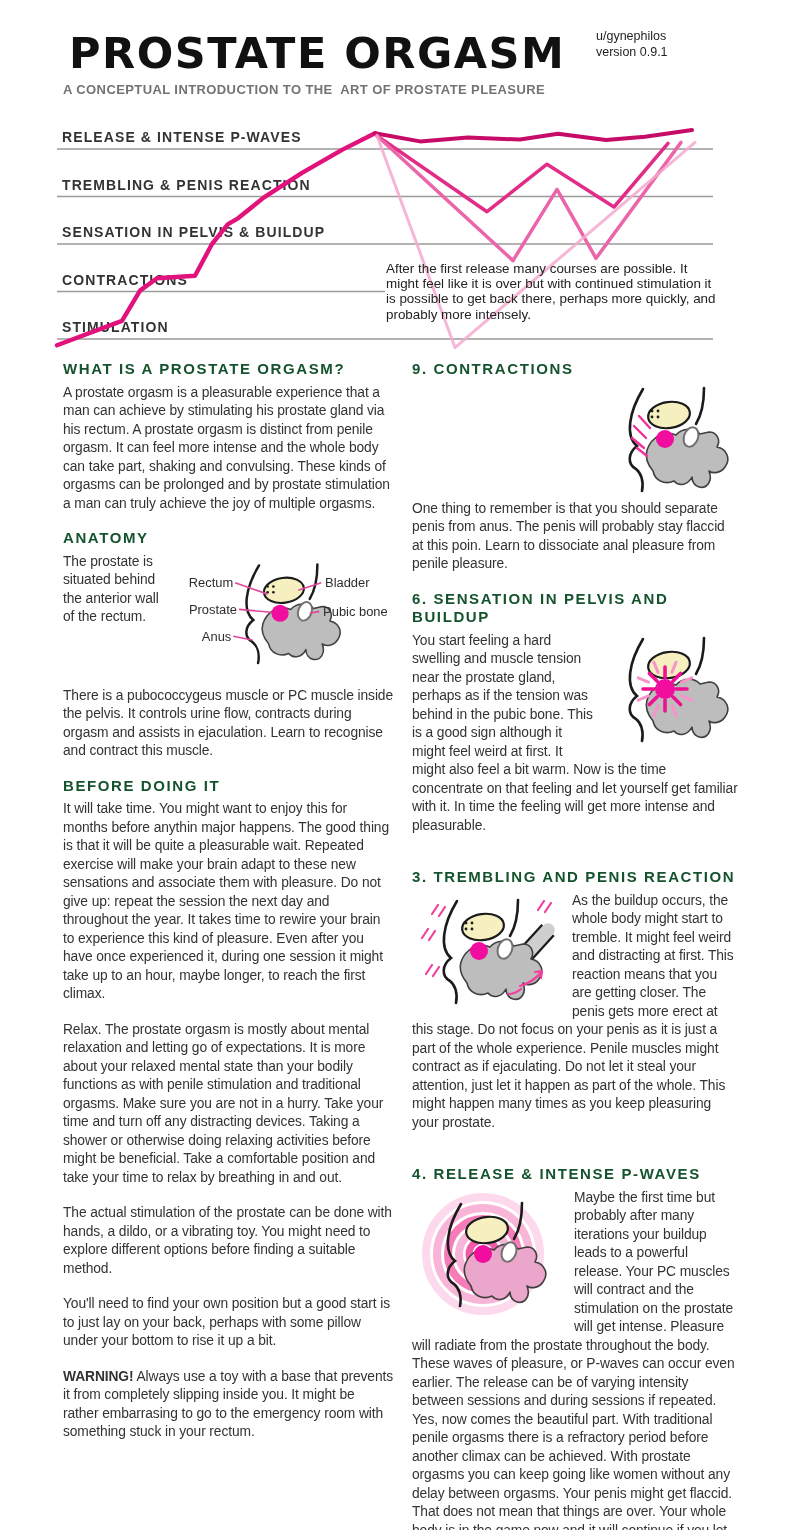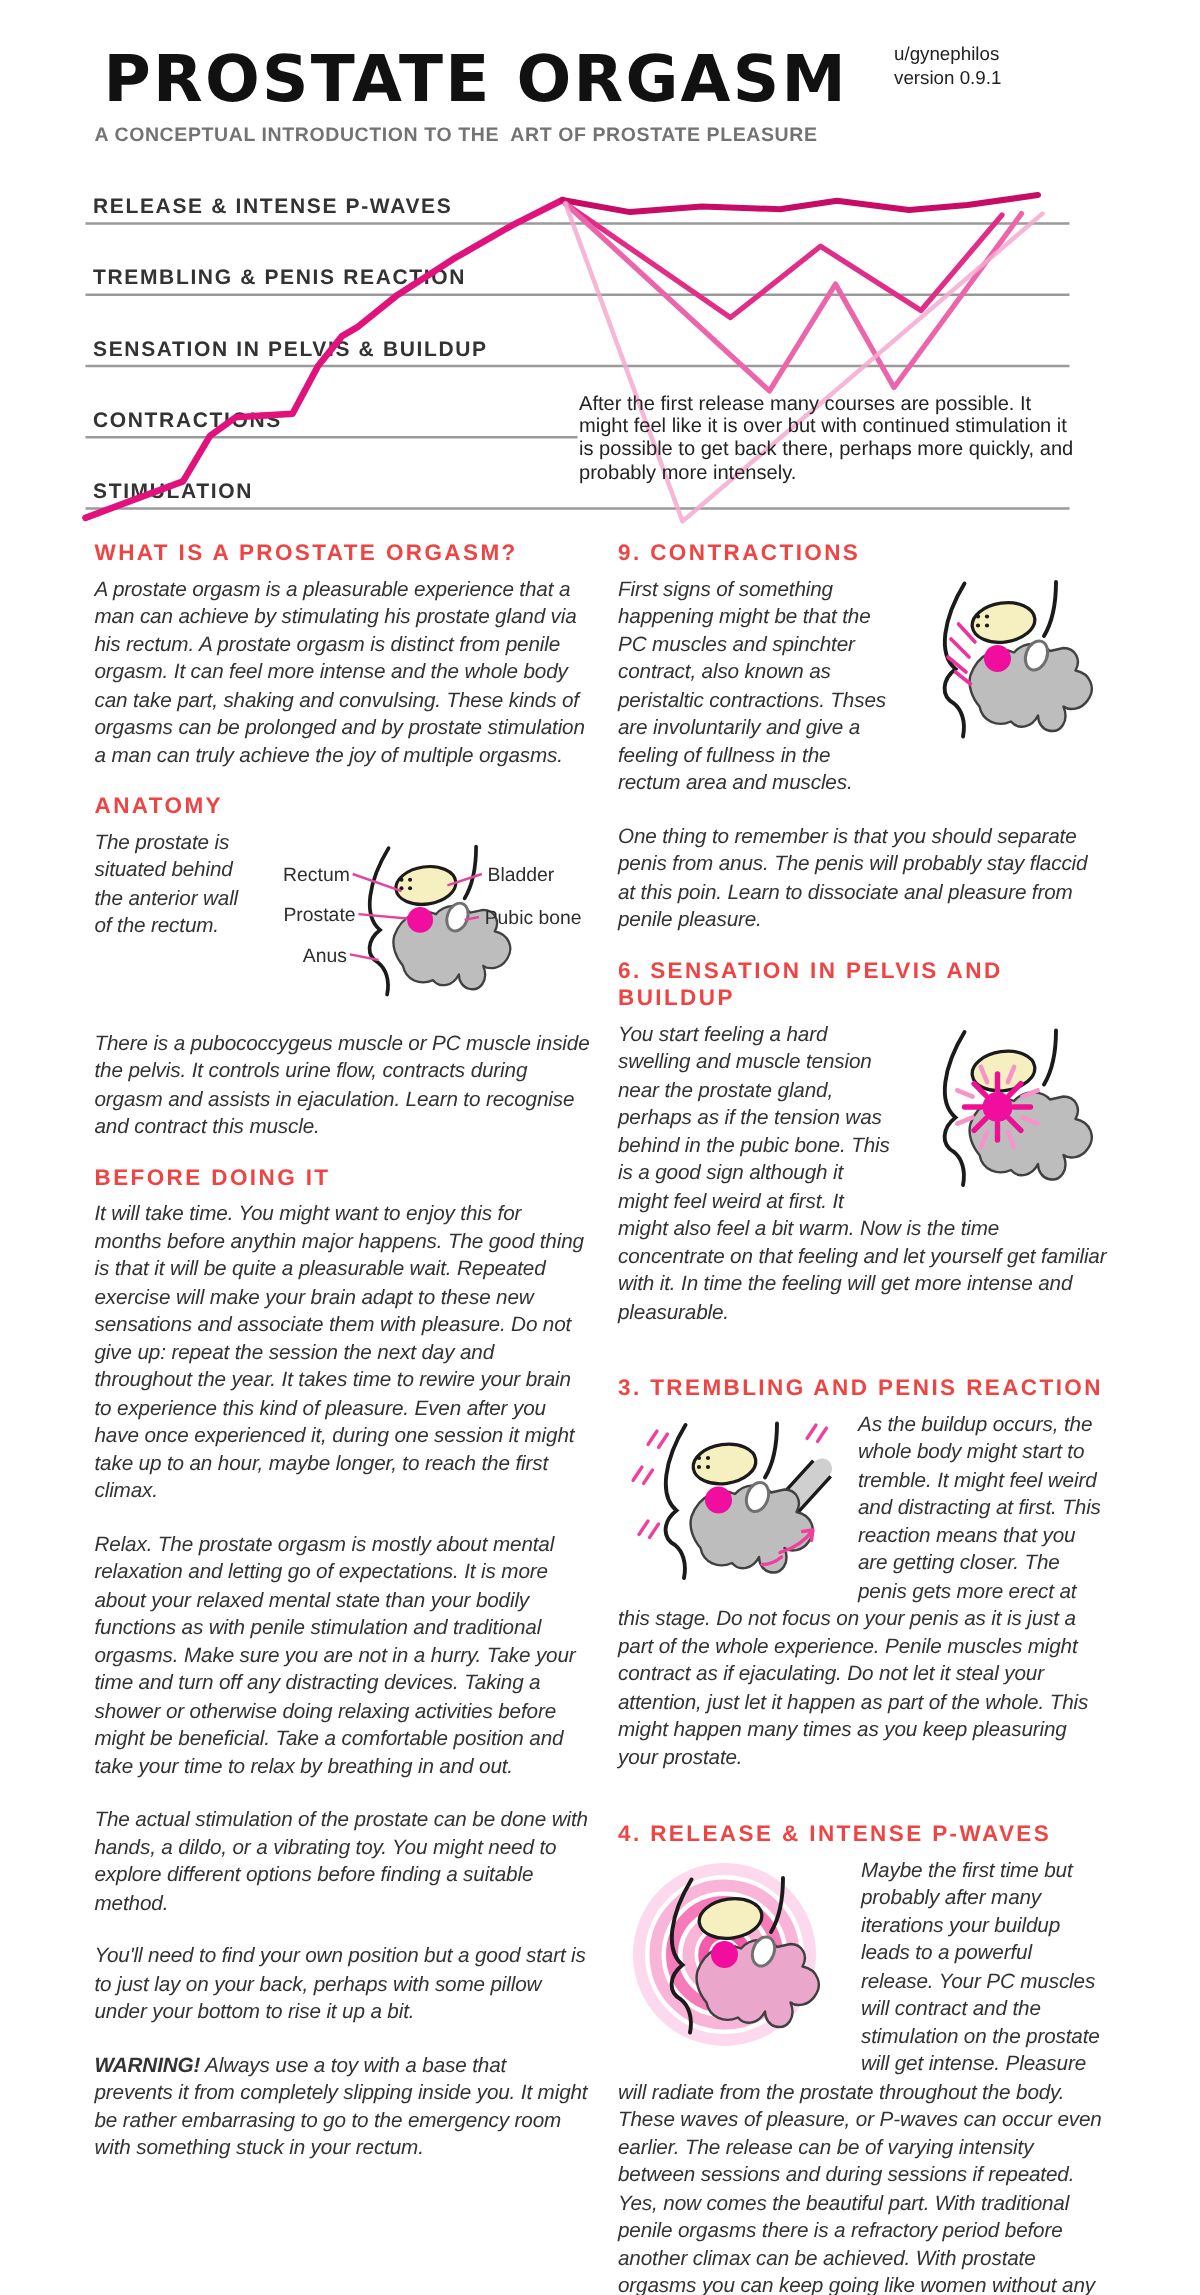--- a/index.html
+++ b/index.html
@@ -17,23 +17,23 @@
   
   #chart-svg{position:absolute;left:0;top:0;width:800px;height:360px;z-index:1;}
   .chart-note{position:absolute;left:386px;top:261px;width:330px;z-index:3;
               font-size:13.4px;line-height:15.2px;color:#232323;}
 
   
   .col{position:absolute;top:360px;font-size:13.8px;line-height:18.5px;color:#333;
        letter-spacing:-0.1px;}
   .col-left{left:63px;width:330px;}
   .col-right{left:412px;width:326px;}
-  h3{font-size:15px;letter-spacing:1.6px;color:#ef4444;margin:0 0 5px 0;font-weight:bold;}
+  h3{font-size:15px;letter-spacing:1.6px;color:#14532d;margin:0 0 5px 0;font-weight:bold;}
   .sect{margin-bottom:16px;}
-  p{margin:0 0 17px 0;font-style:italic;}
+  p{margin:0 0 17px 0;}
   p:last-child{margin-bottom:0;}
   .fig-right{float:right;margin:0 0 2px 8px;}
   .fig-left{float:left;margin:0 10px 2px 0;}
   .clr{clear:both;}
   .anat-svg{float:right;margin:0 0 2px 4px;}
   .svg-label{font-size:13.5px;fill:#2d2d2d;letter-spacing:0;}
 </style>
 </head>
 <body>
 
@@ -140,21 +140,20 @@
             </g>
             <g fill="#1b1b1b">
                 <circle cx="46" cy="25" r="1.4"></circle>
                 <circle cx="46" cy="31" r="1.4"></circle>
                 <circle cx="52" cy="25" r="1.4"></circle>
                 <circle cx="52" cy="31" r="1.4"></circle>
               </g>
             <circle cx="59" cy="53" r="9" fill="#f10d9d"></circle>
           </g>
         </svg>
-        <p>First signs of something happening might be that the PC muscles and spinchter contract, also known as peristaltic contractions. Thses are involuntarily and give a feeling of fullness in the rectum area and muscles.</p>
         <div class="clr"></div>
         <p>One thing to remember is that you should separate penis from anus. The penis will probably stay flaccid at this poin. Learn to dissociate anal pleasure from penile pleasure.</p>
       </div>
     </div>
 
     <div class="sect">
       <h3>6. SENSATION IN PELVIS AND BUILDUP</h3>
       <div>
         <svg class="fig-right" width="132" height="118" viewBox="0 0 132 118">
           <g transform="translate(0,4)">

